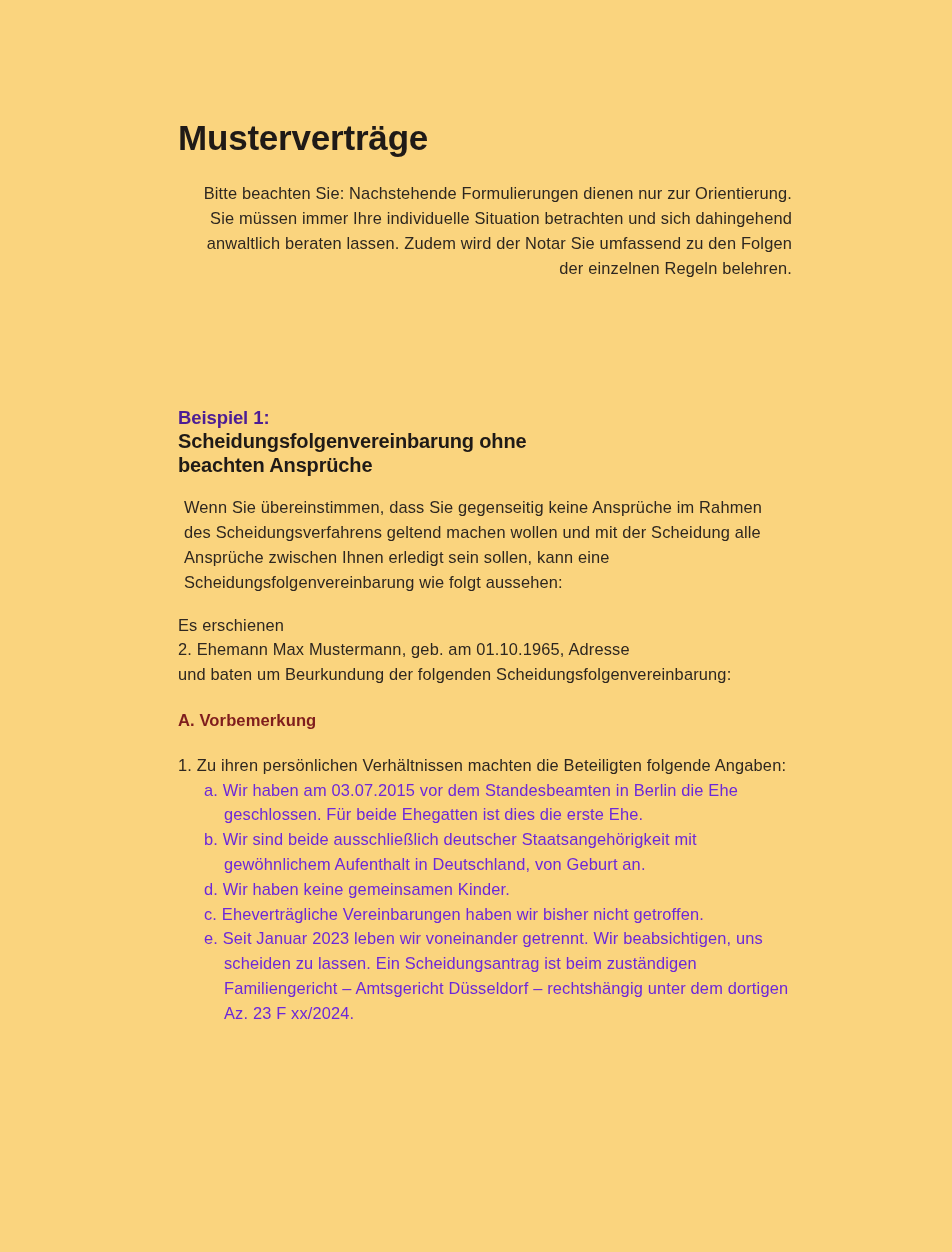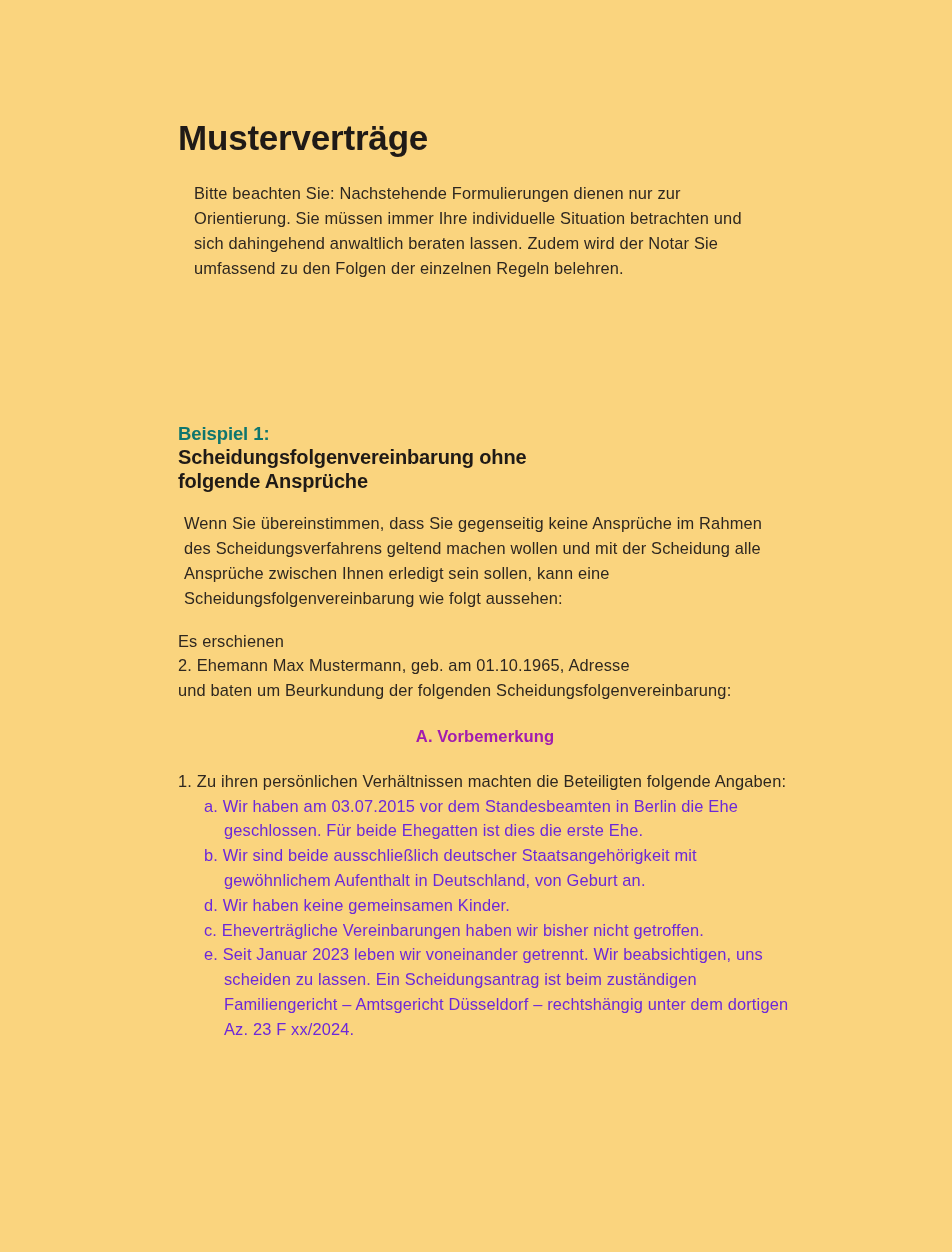--- a/index.html
+++ b/index.html
@@ -42,33 +42,34 @@
   
   .body-text {
     font-size: 16.4px;
     line-height: 24.8px;
     color: #2e2720;
     margin: 0;
     letter-spacing: 0.01em;
   }
 
   .intro-block p {
-    margin: 16px;
+    margin: 0;
+    text-align: right;
   }
 
   
   .big-gap {
     height: 127px;
   }
 
   
   .example-label {
     font-size: 18.5px;
     font-weight: 700;
-    color: #0f766e;
+    color: #4c1d95;
     line-height: 22px;
     margin: 0;
     letter-spacing: -0.1px;
   }
 
   .example-title {
     font-size: 20px;
     font-weight: 700;
     color: #1f1a17;
     line-height: 24px;
@@ -98,25 +99,24 @@
     letter-spacing: 0.01em;
   }
   .line-block .ln {
     display: block;
   }
 
   
   .section-heading {
     font-size: 16.6px;
     font-weight: 700;
-    color: #a21caf;
+    color: #7f1d1d;
     line-height: 24.8px;
     margin: 0 0 19px 0;
     letter-spacing: 0.005em;
-    text-align: center;
   }
 
   
   .num-item {
     font-size: 16.4px;
     line-height: 24.8px;
     color: #2e2720;
     margin: 0;
     padding-left: 17px;
     text-indent: -17px;
@@ -151,21 +151,21 @@
     <div class="intro-block">
       <p class="body-text">Bitte beachten Sie: Nachstehende Formulierungen dienen nur zur Orientierung. Sie müssen immer Ihre individuelle Situation betrachten und sich dahingehend anwaltlich beraten lassen. Zudem wird der Notar Sie umfassend zu den Folgen der einzelnen Regeln belehren.</p>
     </div>
 
     <div class="big-gap"></div>
 
     <div class="example-heading-group">
       <div class="example-label">Beispiel 1:</div>
       <h2 class="example-title">
         <span class="line">Scheidungsfolgenvereinbarung ohne</span>
-        <span class="line">folgende Ansprüche</span>
+        <span class="line">beachten Ansprüche</span>
       </h2>
     </div>
 
     <p class="para">Wenn Sie übereinstimmen, dass Sie gegenseitig keine Ansprüche im Rahmen des Scheidungsverfahrens geltend machen wollen und mit der Scheidung alle Ansprüche zwischen Ihnen erledigt sein sollen, kann eine Scheidungsfolgenvereinbarung wie folgt aussehen:</p>
 
     <div class="line-block">
       <span class="ln">Es erschienen</span>
       <span class="ln">2. Ehemann Max Mustermann, geb. am 01.10.1965, Adresse</span>
       <span class="ln">und baten um Beurkundung der folgenden Scheidungsfolgenvereinbarung:</span>
     </div>

